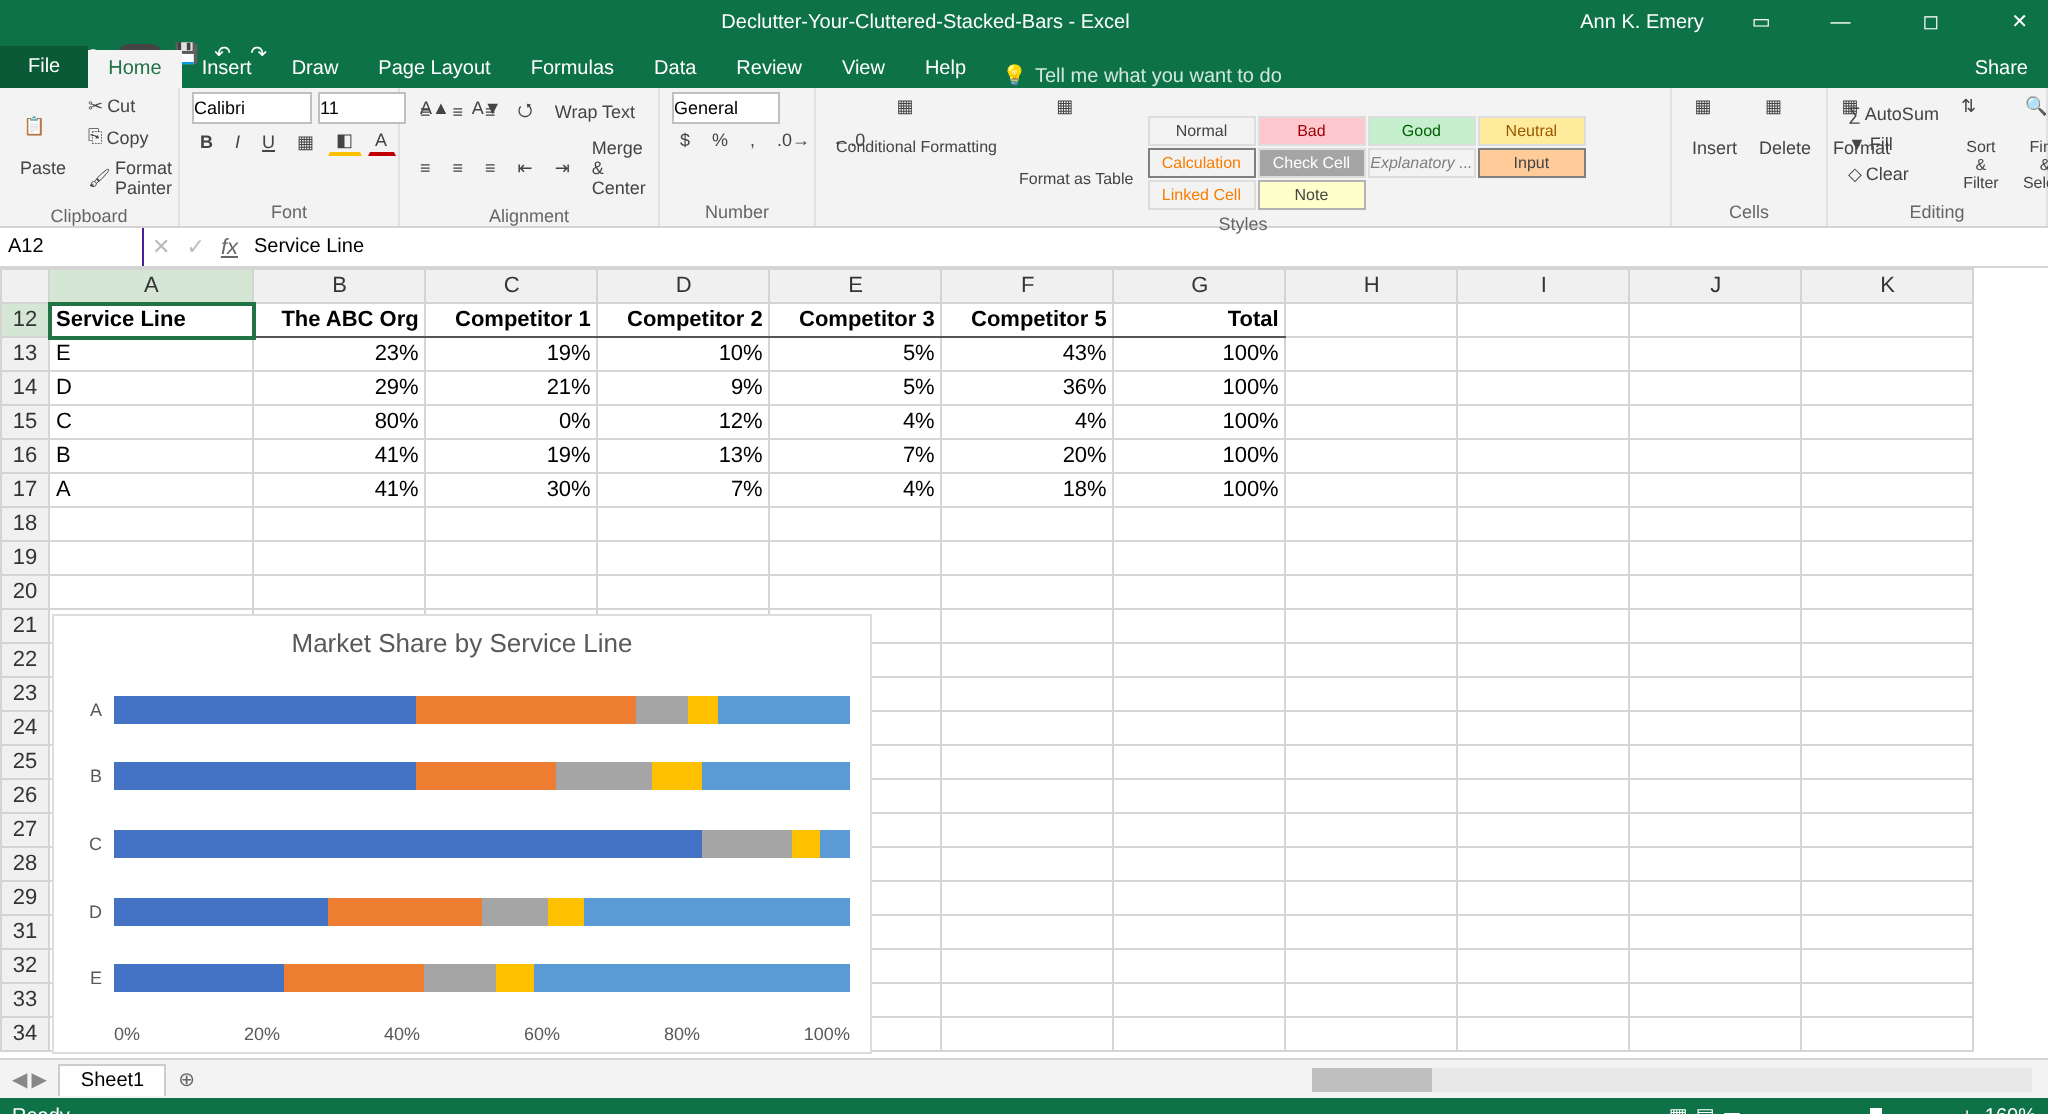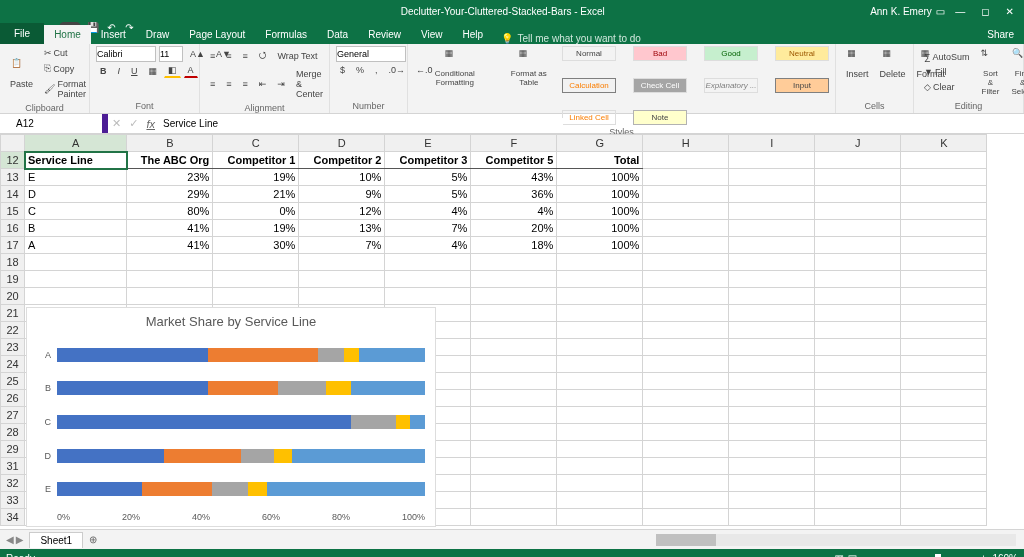--- a/index.html
+++ b/index.html
@@ -1,42 +1,42 @@
 <!DOCTYPE html>
 <html><head>
 <meta charset="utf-8">
 <style>
 *{box-sizing:border-box;margin:0;padding:0;font-family:"Segoe UI",Arial,sans-serif;}
 body{background:#fff;overflow:hidden;width:1024px;height:557px;font-size:11px;}
 .titlebar{height:22px;background:#0d7245;color:#fff;display:flex;align-items:center;padding:0 4px;font-size:10px;}
 .titlebar .qat{display:flex;gap:6px;align-items:center;margin-left:2px;}
 .titlebar .qat span{width:12px;height:12px;display:flex;align-items:center;justify-content:center;margin-top:32px;}
 .titlebar .doctitle{flex:1;text-align:center;}
-.titlebar .right{display:flex;gap:4px;align-items:center;}
+.titlebar .right{display:flex;gap:24px;align-items:center;}
 .titlebar .winbtn{padding:0 6px;}
 .ribbon-tabs{height:22px;background:#0d7245;display:flex;align-items:flex-end;font-size:10px;color:#fff;}
 .ribbon-tabs .tab{padding:4px 10px;cursor:pointer;}
 .ribbon-tabs .tab.active{background:#f3f3f3;color:#217346;}
 .ribbon-tabs .file{background:#0a5a35;padding:5px 14px;color:#fff;}
 .ribbon-tabs .tell{margin-left:8px;color:#d0e8dd;display:flex;align-items:center;gap:4px;}
 .ribbon-tabs .spacer{flex:1;}
 .ribbon-tabs .share{padding:4px 10px;}
 .ribbon{height:70px;background:#f3f3f3;border-bottom:1px solid #d4d4d4;display:flex;font-size:9px;color:#444;}
 .ribbon .group{border-right:1px solid #e0e0e0;padding:2px 6px;display:flex;flex-direction:column;justify-content:space-between;}
 .ribbon .group .label{text-align:center;color:#666;font-size:9px;padding-top:2px;}
 .ribbon .big{display:flex;flex-direction:column;align-items:center;justify-content:center;gap:1px;padding:2px 4px;}
 .ribbon .big .icon{width:20px;height:20px;}
 .ribbon .row{display:flex;gap:3px;align-items:center;}
 .ribbon .stack{display:flex;flex-direction:column;gap:1px;}
 .ribbon select,.ribbon input{font-size:9px;border:1px solid #c0c0c0;background:#fff;height:16px;}
 .ribbon .btn{border:1px solid transparent;padding:1px 3px;display:flex;align-items:center;gap:2px;}
-.styles-gallery{display:grid;grid-template-columns:repeat(4,54px);grid-template-rows:repeat(3,15px);gap:17px;}
+.styles-gallery{display:grid;grid-template-columns:repeat(4,54px);grid-template-rows:repeat(3,15px);gap:1px;margin-top:12px;}
 .styles-gallery .s{border:1px solid #ddd;font-size:8px;display:flex;align-items:center;justify-content:center;overflow:hidden;}
 .namebox-bar{height:20px;background:#fff;border-bottom:1px solid #d4d4d4;display:flex;align-items:center;}
-.namebox{width:108px;border-right:6px solid #4c1d95;padding:0 16px;font-size:10px;height:100%;display:flex;align-items:center;}
+.namebox{width:72px;border-right:1px solid #4c1d95;padding:0 4px;font-size:10px;height:100%;display:flex;align-items:center;}
 .namebox input{border:none;width:100%;font-size:10px;outline:none;}
 .fx-area{display:flex;align-items:center;gap:8px;padding:0 4px;}
 .fx-area .fx{font-style:italic;color:#666;text-decoration:underline;}
 .fx-area input{border:none;font-size:10px;outline:none;width:400px;}
 .grid-wrap{position:relative;height:395px;overflow:hidden;}
 table.sheet{border-collapse:collapse;table-layout:fixed;}
 table.sheet th,table.sheet td{border:1px solid #d4d4d4;font-size:11px;height:17px;padding:0 3px;overflow:hidden;white-space:nowrap;}
 table.sheet th{background:#f0f0f0;font-weight:normal;color:#333;text-align:center;}
 table.sheet th.rh{width:24px;}
 table.sheet td{text-align:left;}
@@ -127,21 +127,21 @@
             <span>Format Painter</span>
           </div>
       </div>
     </div>
     <div class="label">Clipboard</div>
   </div>
   <div class="group" style="width:110px;">
     <div class="stack">
       <div class="row">
           <input style="width: 60px;" value="Calibri">
-          <input style="width: 24px;" value="11">
+          <input style="width: 44px;" value="11">
           <span class="btn">A▲</span>
           <span class="btn">A▼</span>
         </div>
       <div class="row">
           <span class="btn">
             <b>B</b>
           </span>
           <span class="btn">
             <i>I</i>
           </span>
@@ -171,41 +171,41 @@
           <span class="btn">⇤</span>
           <span class="btn">⇥</span>
           <span class="btn">Merge &amp; Center</span>
         </div>
     </div>
     <div class="label">Alignment</div>
   </div>
   <div class="group" style="width:78px;">
     <div class="stack">
       <div class="row">
-          <input style="width: 70px;" value="General">
+          <input style="width: 54px;" value="General">
         </div>
       <div class="row">
           <span class="btn">$</span>
           <span class="btn">%</span>
           <span class="btn">,</span>
           <span class="btn">.0→</span>
           <span class="btn">←.0</span>
         </div>
     </div>
     <div class="label">Number</div>
   </div>
   <div class="group" style="flex:1;">
     <div class="row" style="align-items:flex-start;">
       <div class="big">
           <span class="icon">▦</span>
           <span style="font-size:8px;text-align:center;">Conditional Formatting</span>
         </div>
       <div class="big">
           <span class="icon">▦</span>
-          <span style="font-size:8px;text-align:center;">Format as Table</span>
+          <span style="font-size:8px;text-align:center;margin-top:16px;">Format as Table</span>
         </div>
       <div class="styles-gallery">
         <div class="s">Normal</div>
         <div class="s" style="background:#ffc7ce;color:#9c0006;">Bad</div>
         <div class="s" style="background:#c6efce;color:#006100;">Good</div>
         <div class="s" style="background:#ffeb9c;color:#9c5700;">Neutral</div>
         <div class="s" style="background:#f2f2f2;color:#fa7d00;border:1px solid #7f7f7f;">Calculation</div>
         <div class="s" style="background:#a5a5a5;color:#fff;">Check Cell</div>
         <div class="s" style="font-style:italic;color:#7f7f7f;">Explanatory ...</div>
         <div class="s" style="background:#ffcc99;border:1px solid #7f7f7f;">Input</div>

